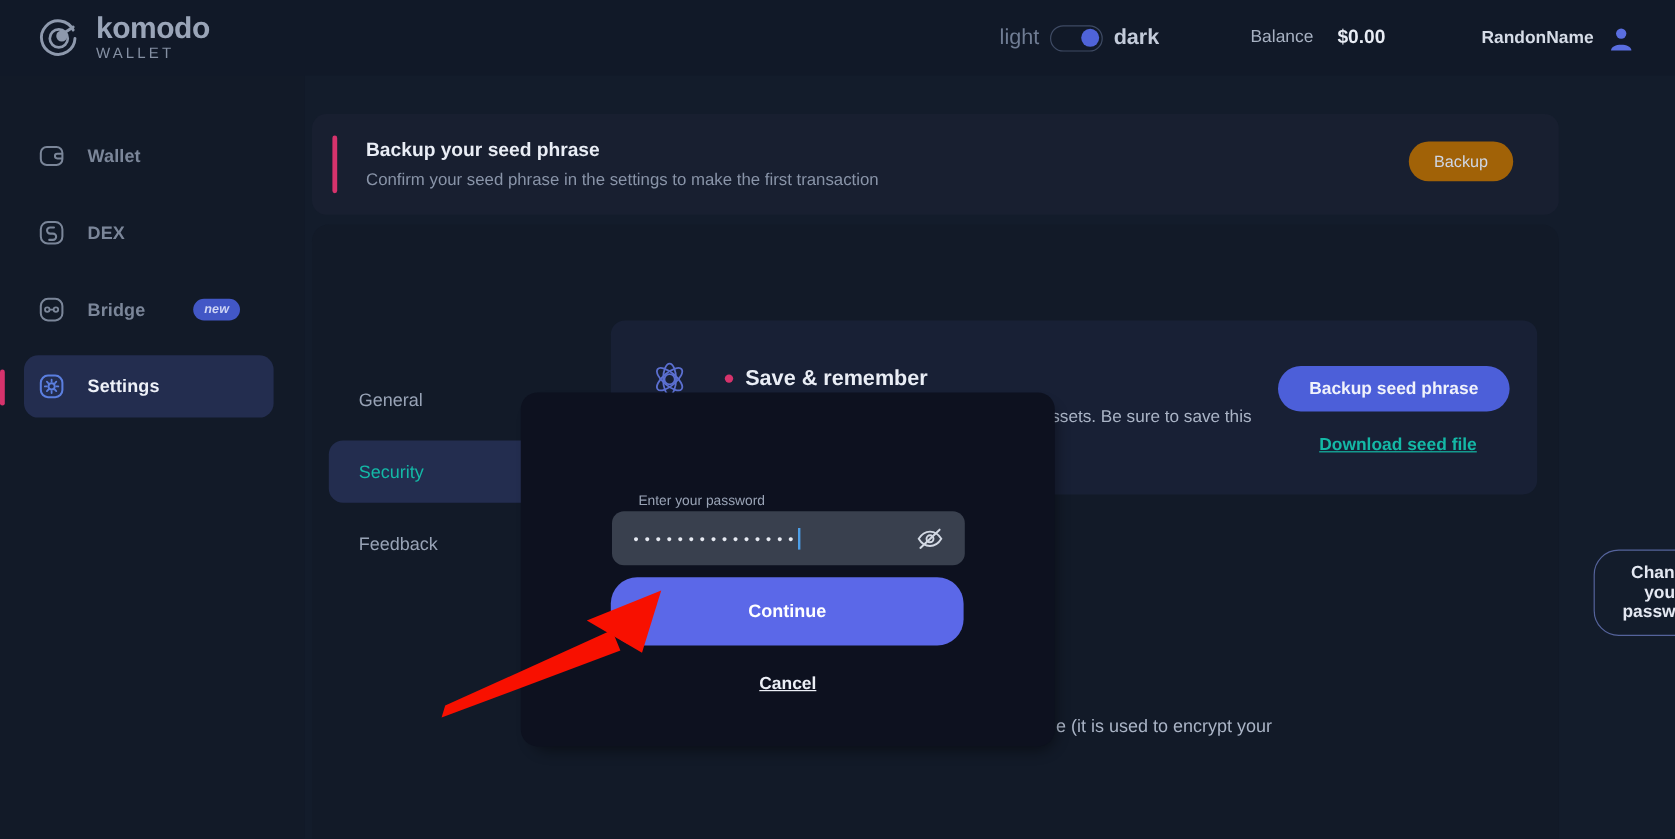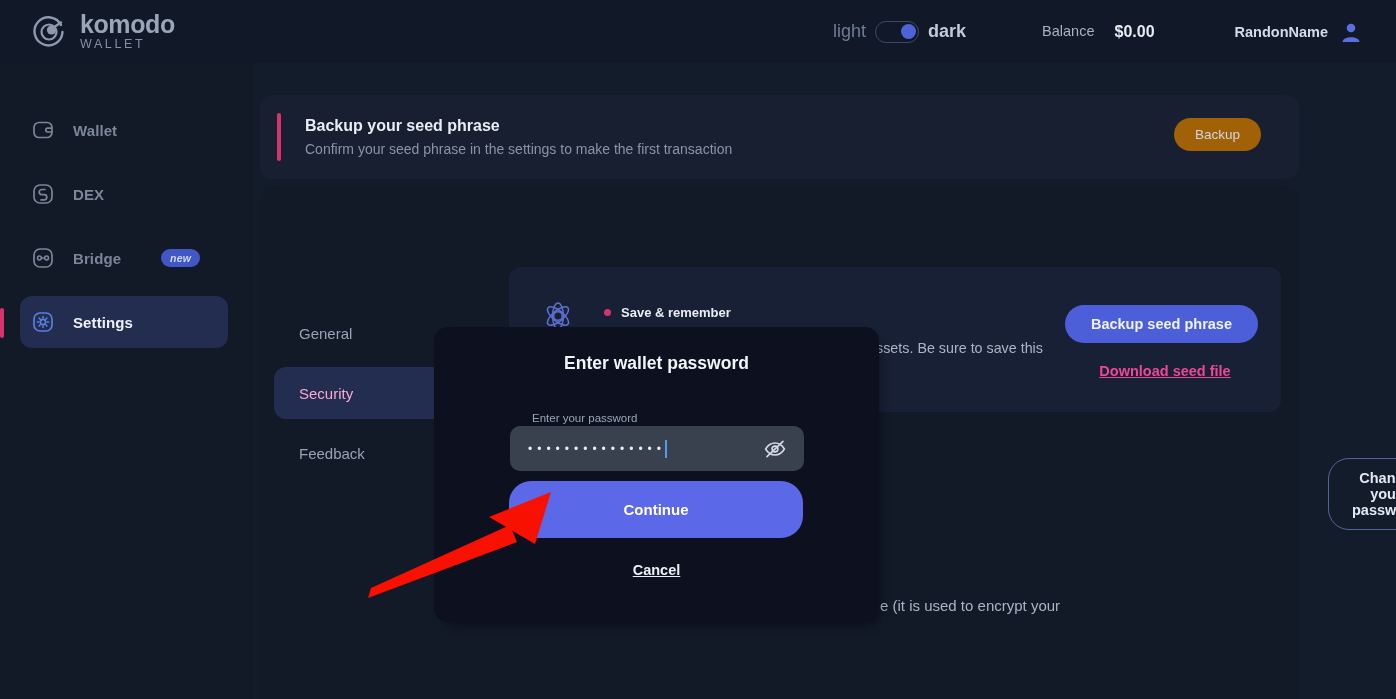--- a/index.html
+++ b/index.html
@@ -104,47 +104,47 @@
     position: absolute; left: 6px; top: 124px; width: 1039px; height: 512px;
     background: #121a28; border-radius: 14px 14px 0 0;
   }
 
   .subnav { position: absolute; left: 14px; top: 120px; width: 215px; }
   .subnav-item {
     height: 52px; display: flex; align-items: center;
     padding-left: 25px; border-radius: 12px; margin-bottom: 8px;
     font-size: 15px; color: #98a3b6;
   }
-  .subnav-item.active { background: #232d4f; color: #f9a8d4; }
+  .subnav-item.active { background: #232d4f; color: #14b8a6; }
 
   .seedcard {
     position: absolute; left: 249px; top: 80px; width: 772px; height: 145px;
     background: #182035; border-radius: 12px;
   }
   .seed-icons { position: absolute; left: 22px; top: 30px; width: 64px; height: 90px; }
   .seed-title-row {
     position: absolute; left: 95px; top: 38px;
     display: flex; align-items: center; gap: 10px;
   }
   .seed-dot { width: 7px; height: 7px; border-radius: 50%; background: #d6336c; }
-  .seed-title { font-size: 13px; font-weight: bold; color: #e9edf5; }
+  .seed-title { font-size: 18px; font-weight: bold; color: #e9edf5; }
   .seed-body {
     position: absolute; left: 95px; top: 70px; width: 470px;
     font-size: 14.3px; line-height: 1.55; color: #aab4c6;
   }
   .seed-btn {
     position: absolute; right: 23px; top: 38px;
     background: #4c5fd9; color: #f0f2fb; border: none;
     border-radius: 19px; font-size: 14.5px; font-weight: bold;
     font-family: inherit; padding: 11px 26px;
   }
   .seed-link {
     position: absolute; right: 23px; top: 96px; width: 186px;
     text-align: center; font-size: 14.5px; font-weight: bold;
-    color: #ec4899; text-decoration: underline;
+    color: #14b8a6; text-decoration: underline;
   }
 
   .pwdrow-text {
     position: absolute; left: 620px; top: 410px; width: 300px;
     font-size: 15px; color: #aab4c6; white-space: nowrap;
   }
   .change-pwd-btn {
     position: absolute; left: 1074px; top: 395px;
     background: transparent; color: #e4e8f2;
     border: 1.5px solid #55639b; border-radius: 21px;
@@ -342,21 +342,20 @@
       </div>
 
       <div class="pwdrow-text">e (it is used to encrypt your</div>
     </div>
 
     <button class="change-pwd-btn">Change your password</button>
   </div>
 
   <div class="modal-shadow"></div>
   <div class="modal">
-    <div class="modal-title">Enter wallet password</div>
 
     <div class="field-wrap">
       <span class="field-label">Enter your password</span>
       <div class="field-box">
         <span class="field-dots">•••••••••••••••</span>
         <span class="caret"></span>
         <button class="eye-btn">
           <svg width="24" height="24" viewBox="0 0 24 24">
             <path d="M2.6 12 C5 8 8.4 6 12 6 c3.6 0 7 2 9.4 6 c-2.4 4 -5.8 6 -9.4 6 c-3.6 0 -7 -2 -9.4 -6 Z" fill="none" stroke="#d3d9e4" stroke-width="1.6"></path>
             <circle cx="12" cy="12" r="2.9" fill="none" stroke="#d3d9e4" stroke-width="1.6"></circle>

